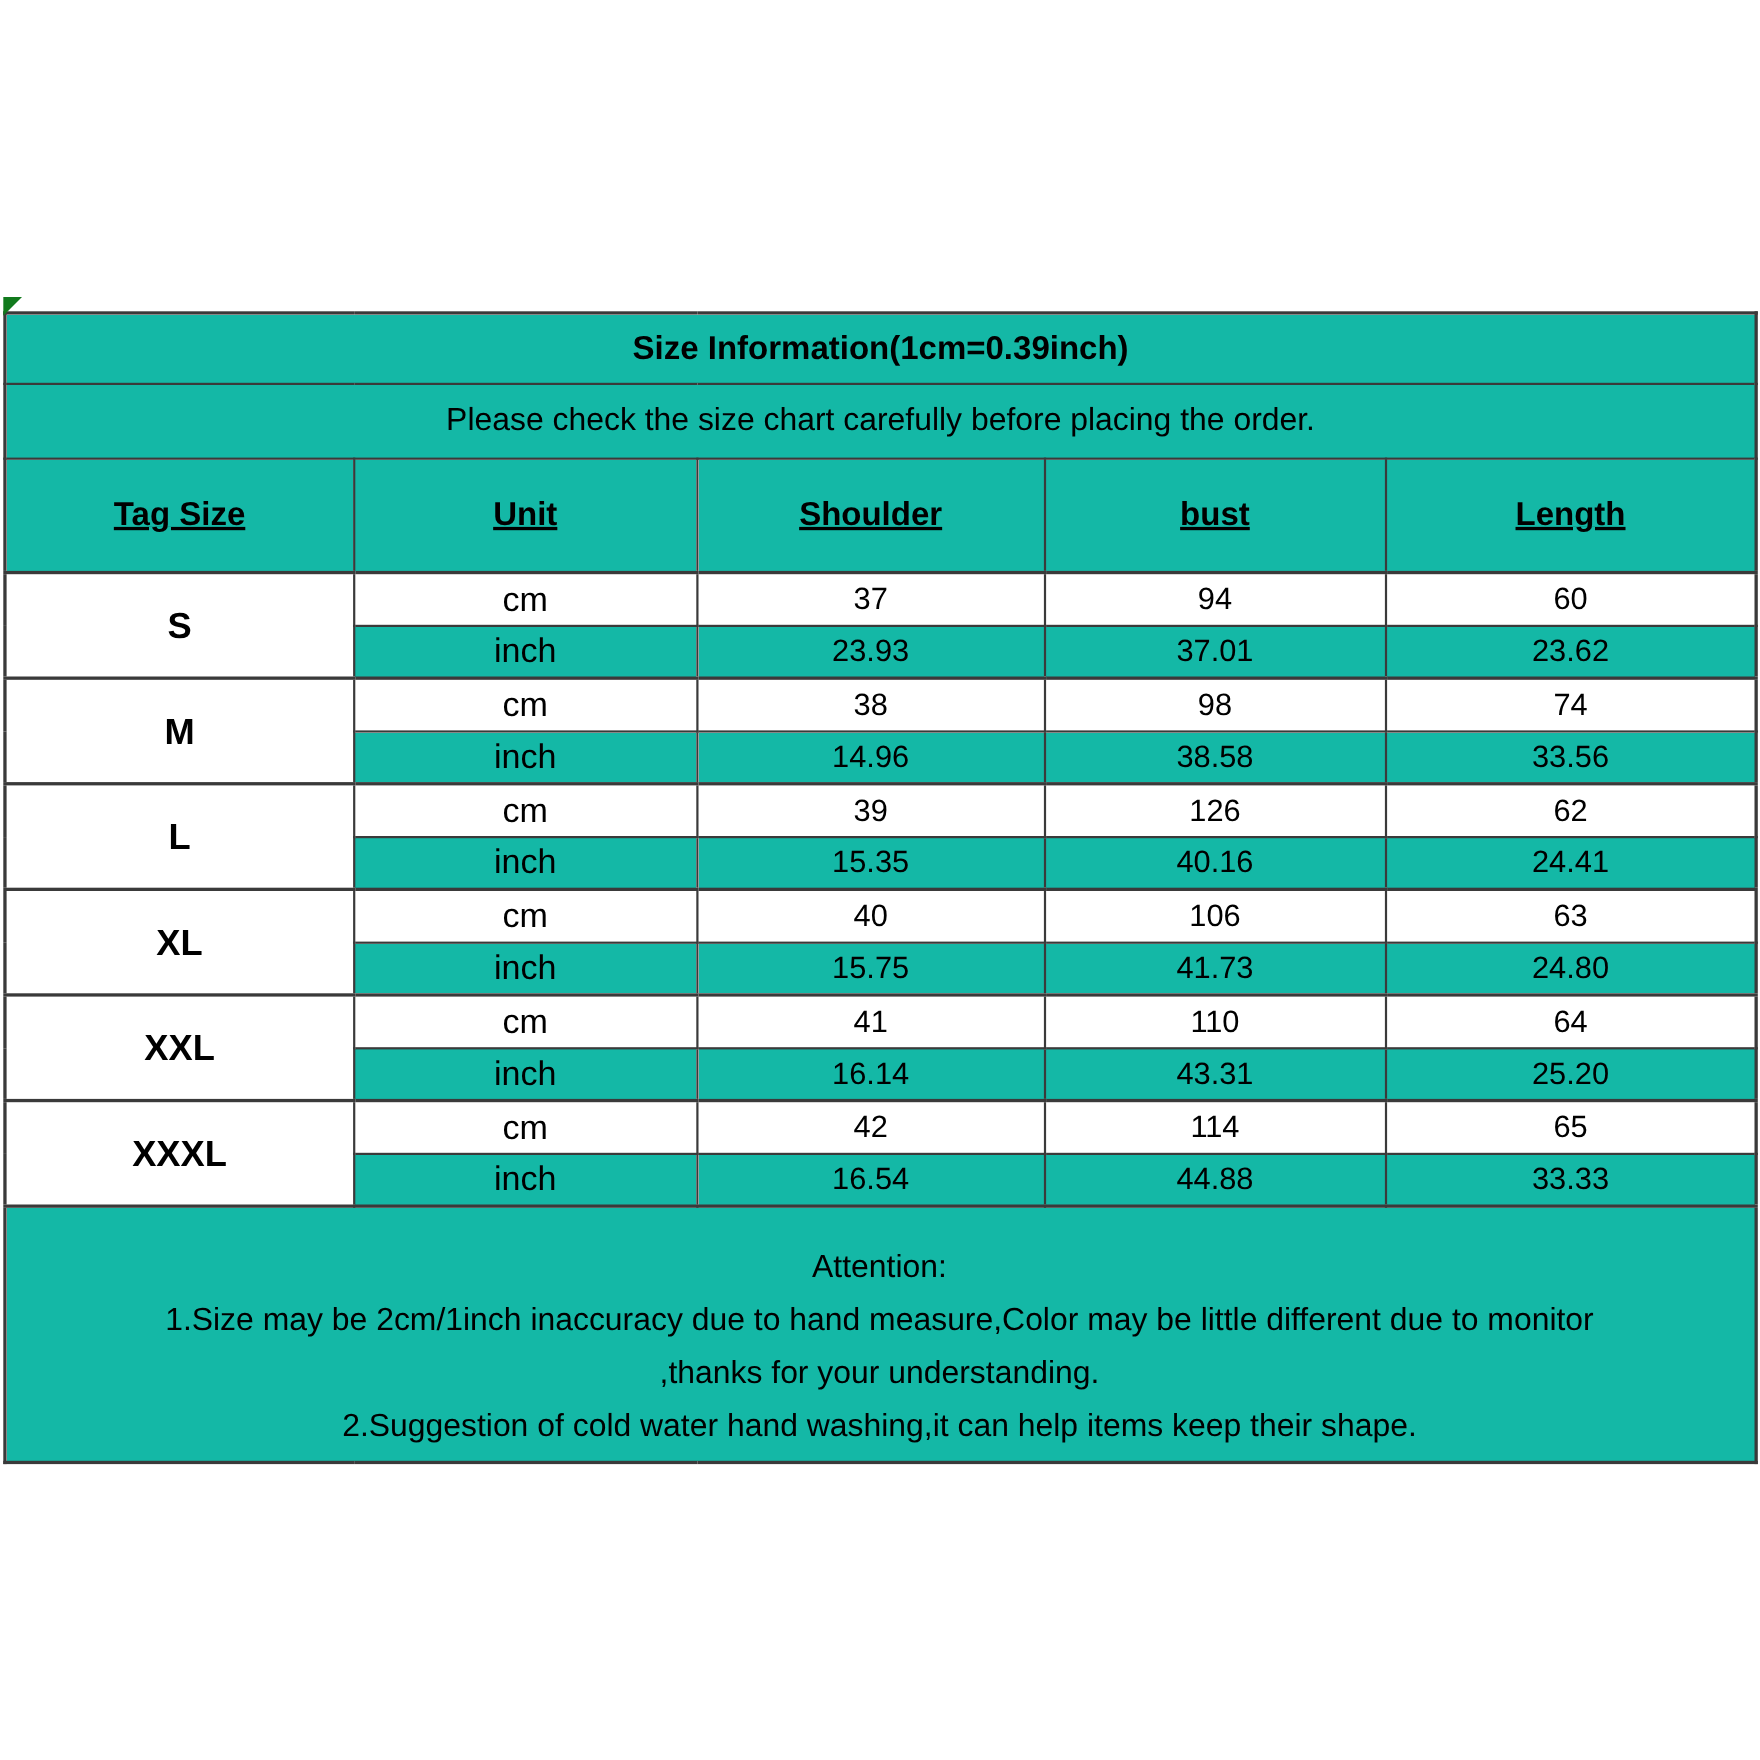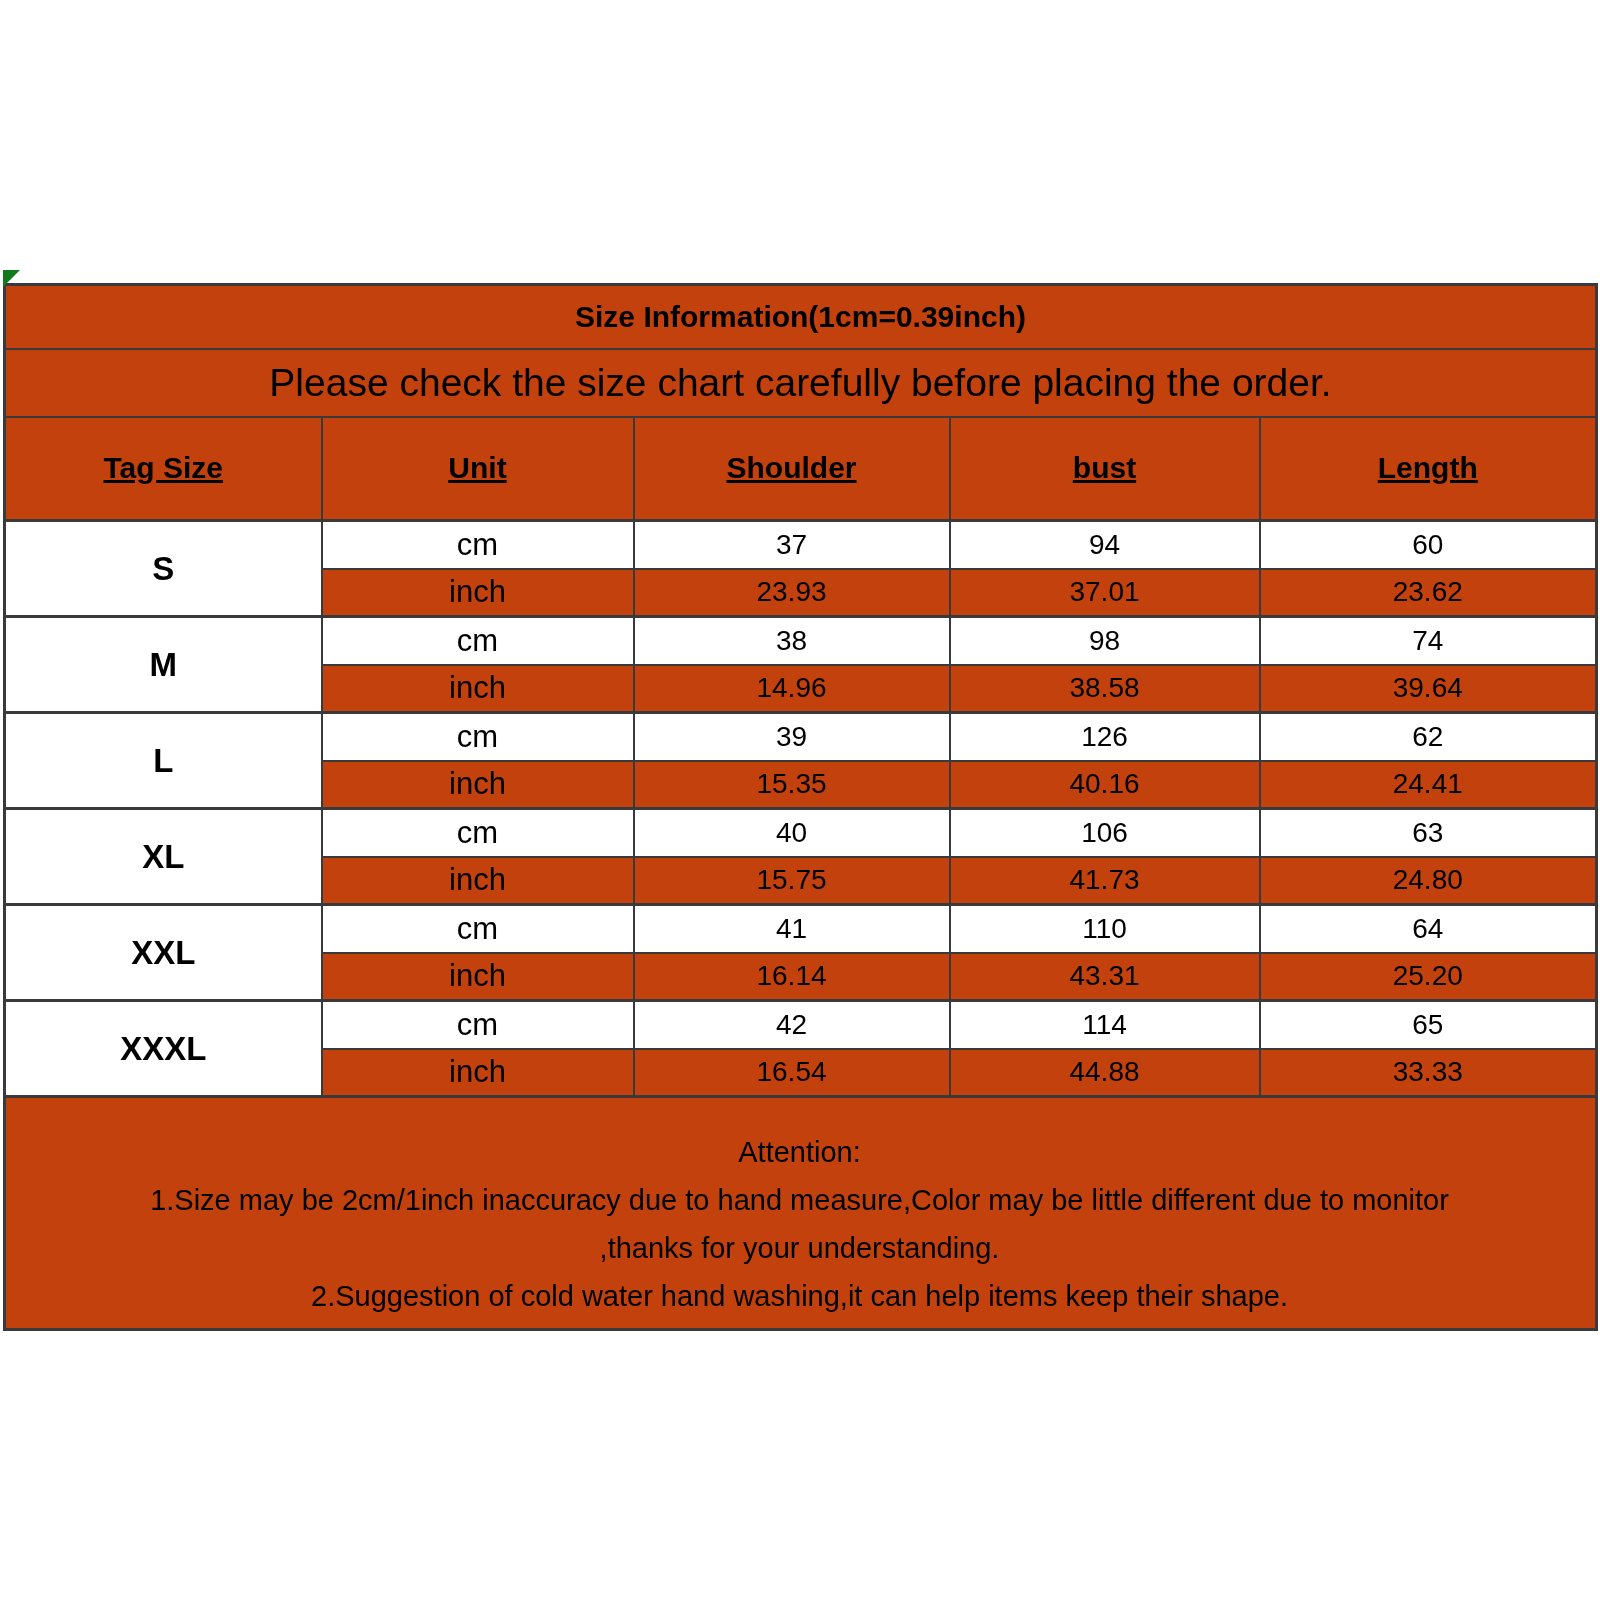--- a/index.html
+++ b/index.html
@@ -22,32 +22,32 @@
     width:100%; height:100%;
     border:3px solid #3a3a3a;
   }
   td{
     border:2px solid #3a3a3a;
     text-align:center;
     vertical-align:middle;
     padding:0;
     overflow:hidden;
   }
-  .pink{ background:#c2410c; }
+  .pink{ background:#14b8a6; }
   .white{ background:#ffffff;margin-left:16px; }
   tr.r-title{ height:64px; }
   tr.r-subtitle{ height:68px; }
   tr.r-header{ height:104px;text-decoration:underline; }
   tr.r-data{ height:48px; }
   tr.r-attention{ height:auto; }
   .title-cell{
     font-size:30px; font-weight:bold;
   }
   .subtitle-cell{
-    font-size:39px;
+    font-size:29px;
     margin-top:37px;
   }
   .header-cell{
     font-size:30px; font-weight:bold;
   }
   .size-cell{
     font-size:33px; font-weight:bold;
     background:#ffffff;
   }
   .unit-cell{
@@ -121,21 +121,21 @@
       <td rowspan="2" class="size-cell">M</td>
       <td class="white unit-cell">cm</td>
       <td class="white num-cell">38</td>
       <td class="white num-cell">98</td>
       <td class="white num-cell">74</td>
     </tr>
     <tr class="r-data">
       <td class="pink unit-cell">inch</td>
       <td class="pink num-cell">14.96</td>
       <td class="pink num-cell">38.58</td>
-      <td class="pink num-cell">39.64</td>
+      <td class="pink num-cell">33.56</td>
     </tr>
 
     <tr class="r-data g-top">
       <td rowspan="2" class="size-cell">L</td>
       <td class="white unit-cell">cm</td>
       <td class="white num-cell">39</td>
       <td class="white num-cell">126</td>
       <td class="white num-cell">62</td>
     </tr>
     <tr class="r-data">

